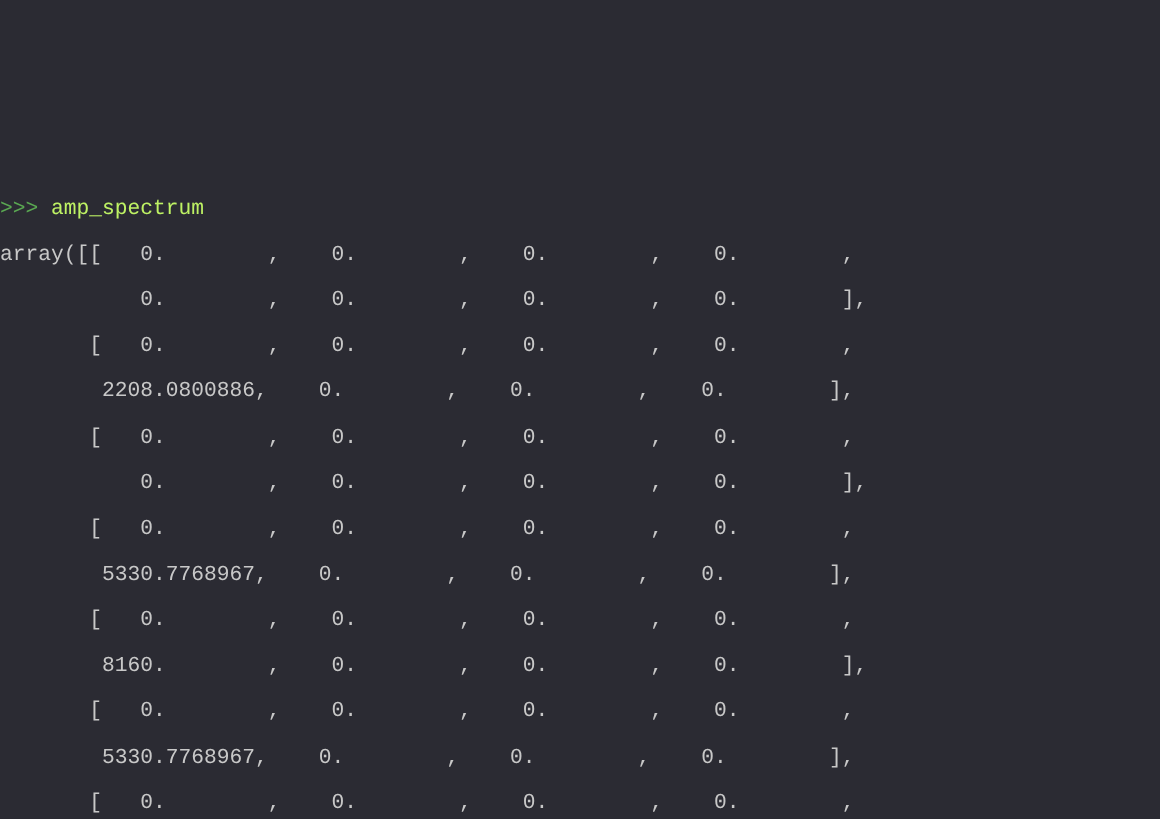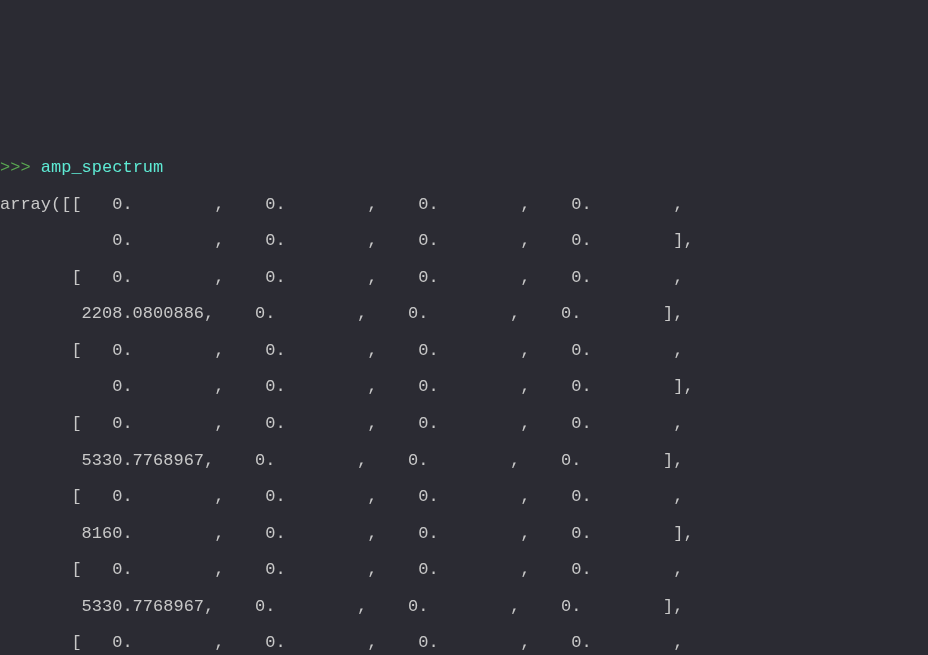--- a/index.html
+++ b/index.html
@@ -16,21 +16,21 @@
       white-space: pre;
       padding: 4px 0;
       width: 928px;
       height: 655px;
       overflow: hidden;
     }
     .prompt {
       color: #5aa852;
     }
     .input {
-      color: #5eead4;
+      color: #bef264;
     }
   </style>
 </head>
 <body>
 
 
 
 <div><span class="prompt">&gt;&gt;&gt; </span><span class="input">amp_spectrum</span>
 <span>array([[   0.        ,    0.        ,    0.        ,    0.        ,</span>
 <span>           0.        ,    0.        ,    0.        ,    0.        ],</span>

